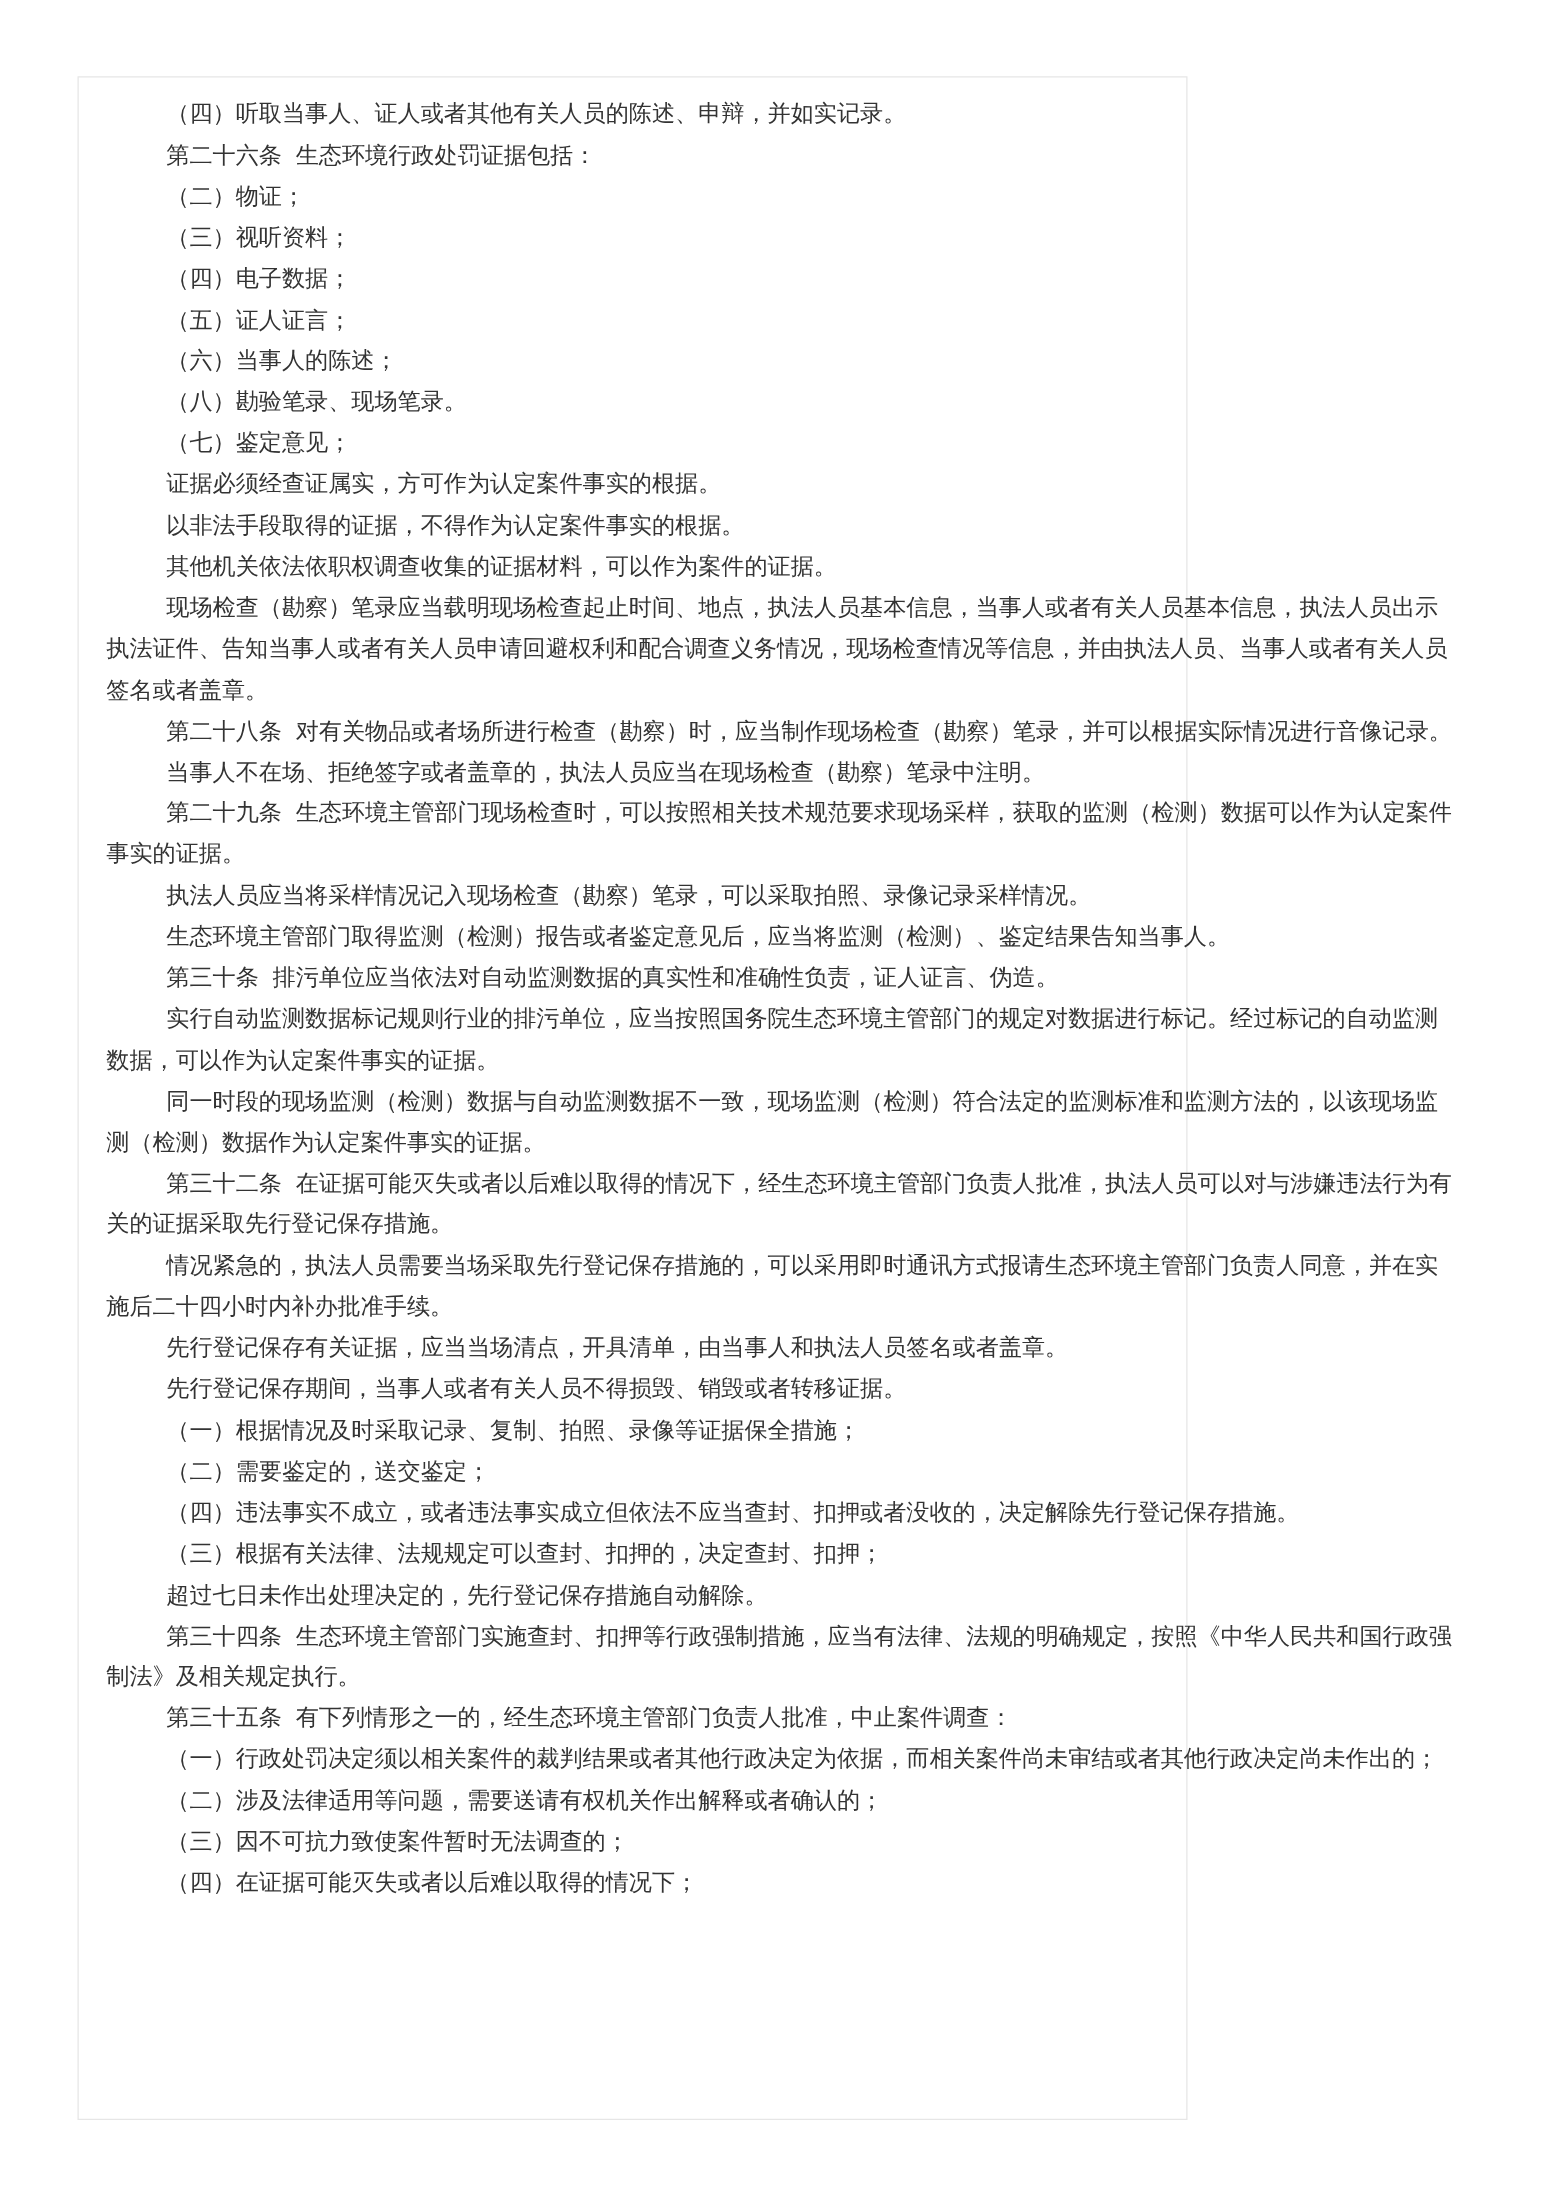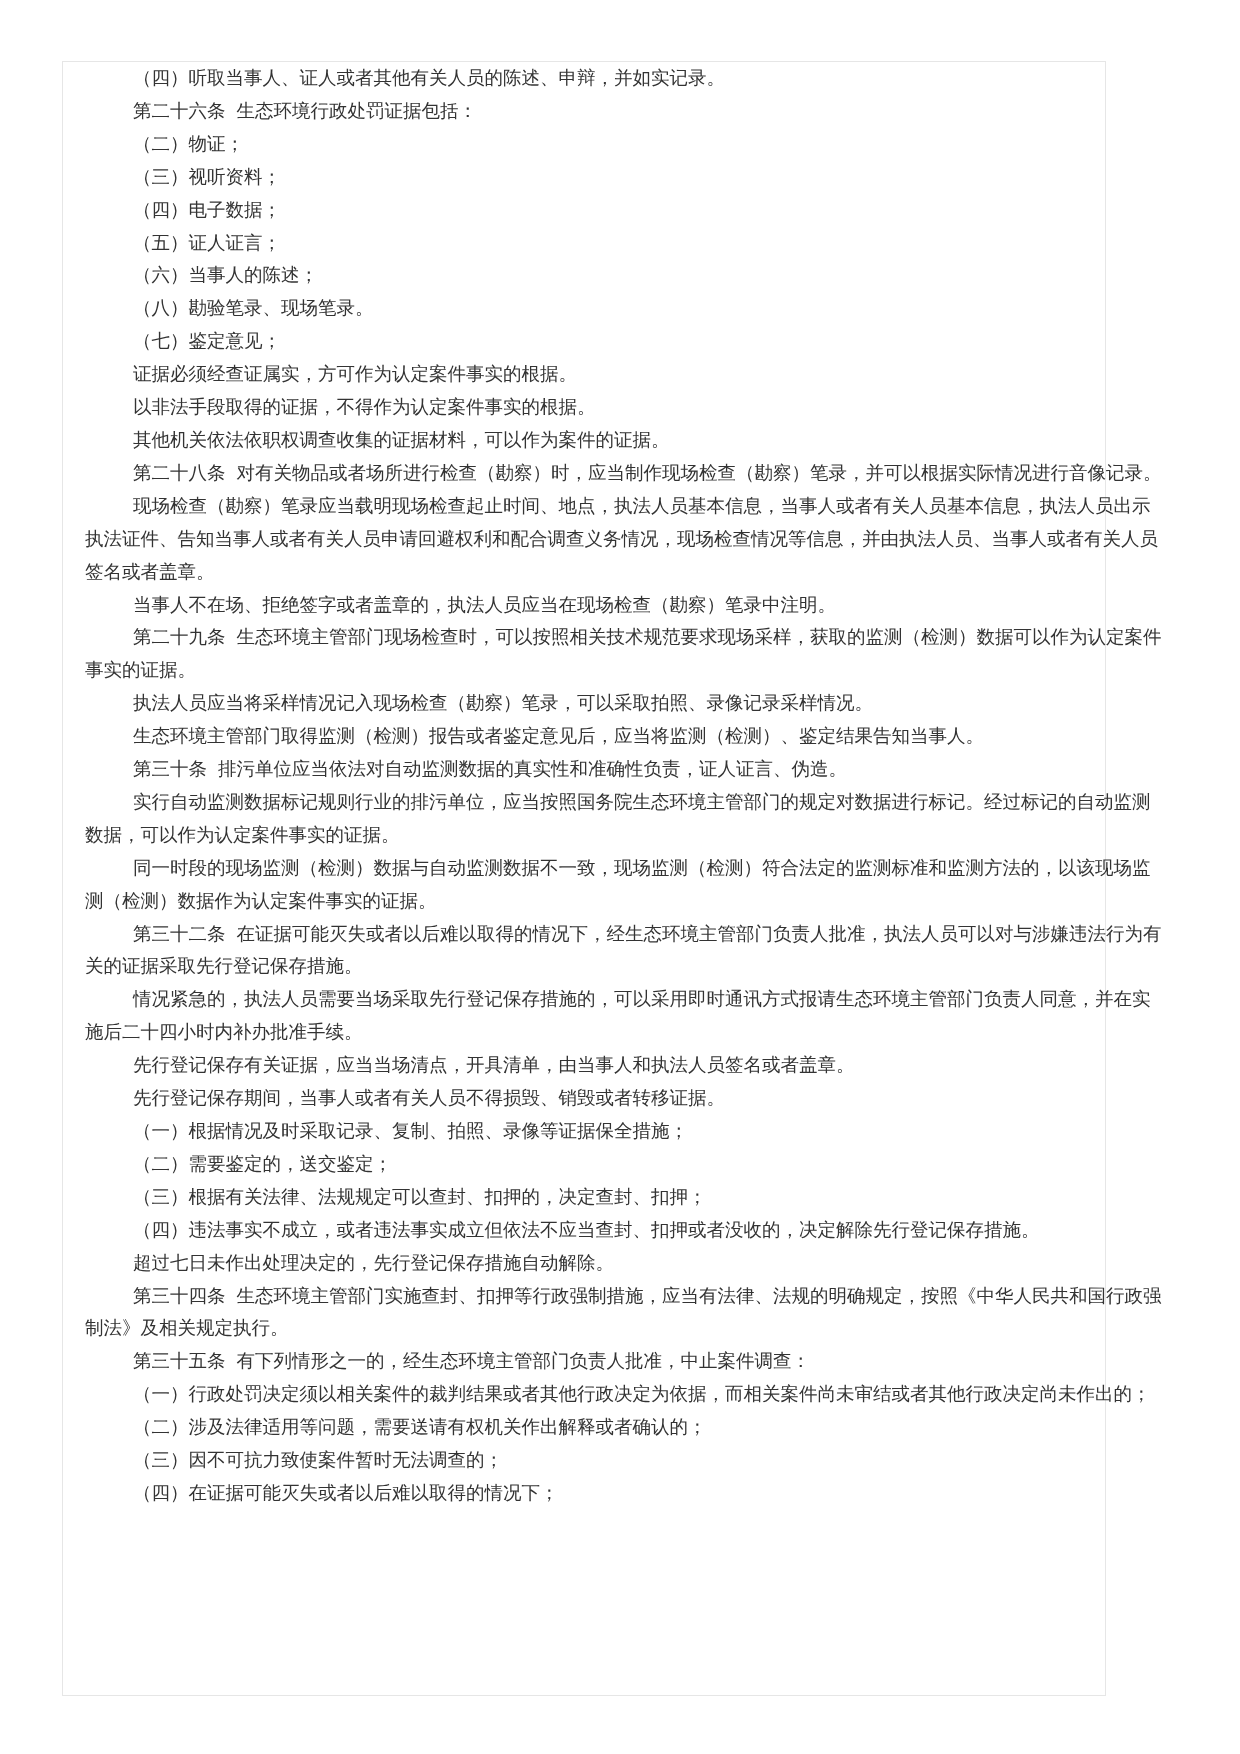--- a/index.html
+++ b/index.html
@@ -13,26 +13,26 @@
     width:1240px;
     height:1754px;
     background:#ffffff;
     font-family:"Liberation Sans","DejaVu Sans",sans-serif;
     overflow:hidden;
   }
   .page{
     position:absolute;
     left:62px;
     top:61px;
-    width:1044px;
+    width:888px;
     height:1635px;
     box-sizing:border-box;
     background:var(--page-bg);
     border:1px solid var(--border-color);
-    padding:0 14px 0 22px;
+    padding:13px 14px 0 22px;
   }
   .doc{
     width:1082px;
   }
   .para{
     margin:0;
     padding:0;
     font-size:18.5px;
     line-height:32.9px;
     color:var(--text-color);
@@ -70,23 +70,23 @@
 
   <p class="para"><span class="para-text">（七）鉴定意见；</span></p>
 
   <p class="para"><span class="para-text">证据必须经查证属实，方可作为认定案件事实的根据。</span></p>
 
   <p class="para"><span class="para-text">以非法手段取得的证据，不得作为认定案件事实的根据。</span></p>
 
 
   <p class="para"><span class="para-text">其他机关依法依职权调查收集的证据材料，可以作为案件的证据。</span></p>
 
+  <p class="para"><span class="para-text">现场检查（勘察）笔录应当载明现场检查起止时间、地点，执法人员基本信息，当事人或者有关人员基本信息，执法人员出示执法证件、告知当事人或者有关人员申请回避权利和配合调查义务情况，现场检查情况等信息，并由执法人员、当事人或者有关人员签名或者盖章。</span></p>
+
   <p class="para"><span class="article-num">第二十八条</span><span class="para-text">对有关物品或者场所进行检查（勘察）时，应当制作现场检查（勘察）笔录，并可以根据实际情况进行音像记录。</span></p>
-
-  <p class="para"><span class="para-text">现场检查（勘察）笔录应当载明现场检查起止时间、地点，执法人员基本信息，当事人或者有关人员基本信息，执法人员出示执法证件、告知当事人或者有关人员申请回避权利和配合调查义务情况，现场检查情况等信息，并由执法人员、当事人或者有关人员签名或者盖章。</span></p>
 
   <p class="para"><span class="para-text">当事人不在场、拒绝签字或者盖章的，执法人员应当在现场检查（勘察）笔录中注明。</span></p>
 
   <p class="para"><span class="article-num">第二十九条</span><span class="para-text">生态环境主管部门现场检查时，可以按照相关技术规范要求现场采样，获取的监测（检测）数据可以作为认定案件事实的证据。</span></p>
 
   <p class="para"><span class="para-text">执法人员应当将采样情况记入现场检查（勘察）笔录，可以采取拍照、录像记录采样情况。</span></p>
 
   <p class="para"><span class="para-text">生态环境主管部门取得监测（检测）报告或者鉴定意见后，应当将监测（检测）、鉴定结果告知当事人。</span></p>
 
   <p class="para"><span class="article-num">第三十条</span><span class="para-text">排污单位应当依法对自动监测数据的真实性和准确性负责，证人证言、伪造。</span></p>
@@ -102,23 +102,23 @@
 
   <p class="para"><span class="para-text">先行登记保存有关证据，应当当场清点，开具清单，由当事人和执法人员签名或者盖章。</span></p>
 
   <p class="para"><span class="para-text">先行登记保存期间，当事人或者有关人员不得损毁、销毁或者转移证据。</span></p>
 
 
   <p class="para"><span class="para-text">（一）根据情况及时采取记录、复制、拍照、录像等证据保全措施；</span></p>
 
   <p class="para"><span class="para-text">（二）需要鉴定的，送交鉴定；</span></p>
 
+  <p class="para"><span class="para-text">（四）违法事实不成立，或者违法事实成立但依法不应当查封、扣押或者没收的，决定解除先行登记保存措施。</span></p>
+
   <p class="para"><span class="para-text">（三）根据有关法律、法规规定可以查封、扣押的，决定查封、扣押；</span></p>
-
-  <p class="para"><span class="para-text">（四）违法事实不成立，或者违法事实成立但依法不应当查封、扣押或者没收的，决定解除先行登记保存措施。</span></p>
 
   <p class="para"><span class="para-text">超过七日未作出处理决定的，先行登记保存措施自动解除。</span></p>
 
   <p class="para"><span class="article-num">第三十四条</span><span class="para-text">生态环境主管部门实施查封、扣押等行政强制措施，应当有法律、法规的明确规定，按照《中华人民共和国行政强制法》及相关规定执行。</span></p>
 
   <p class="para"><span class="article-num">第三十五条</span><span class="para-text">有下列情形之一的，经生态环境主管部门负责人批准，中止案件调查：</span></p>
 
   <p class="para"><span class="para-text">（一）行政处罚决定须以相关案件的裁判结果或者其他行政决定为依据，而相关案件尚未审结或者其他行政决定尚未作出的；</span></p>
 
   <p class="para"><span class="para-text">（二）涉及法律适用等问题，需要送请有权机关作出解释或者确认的；</span></p>

